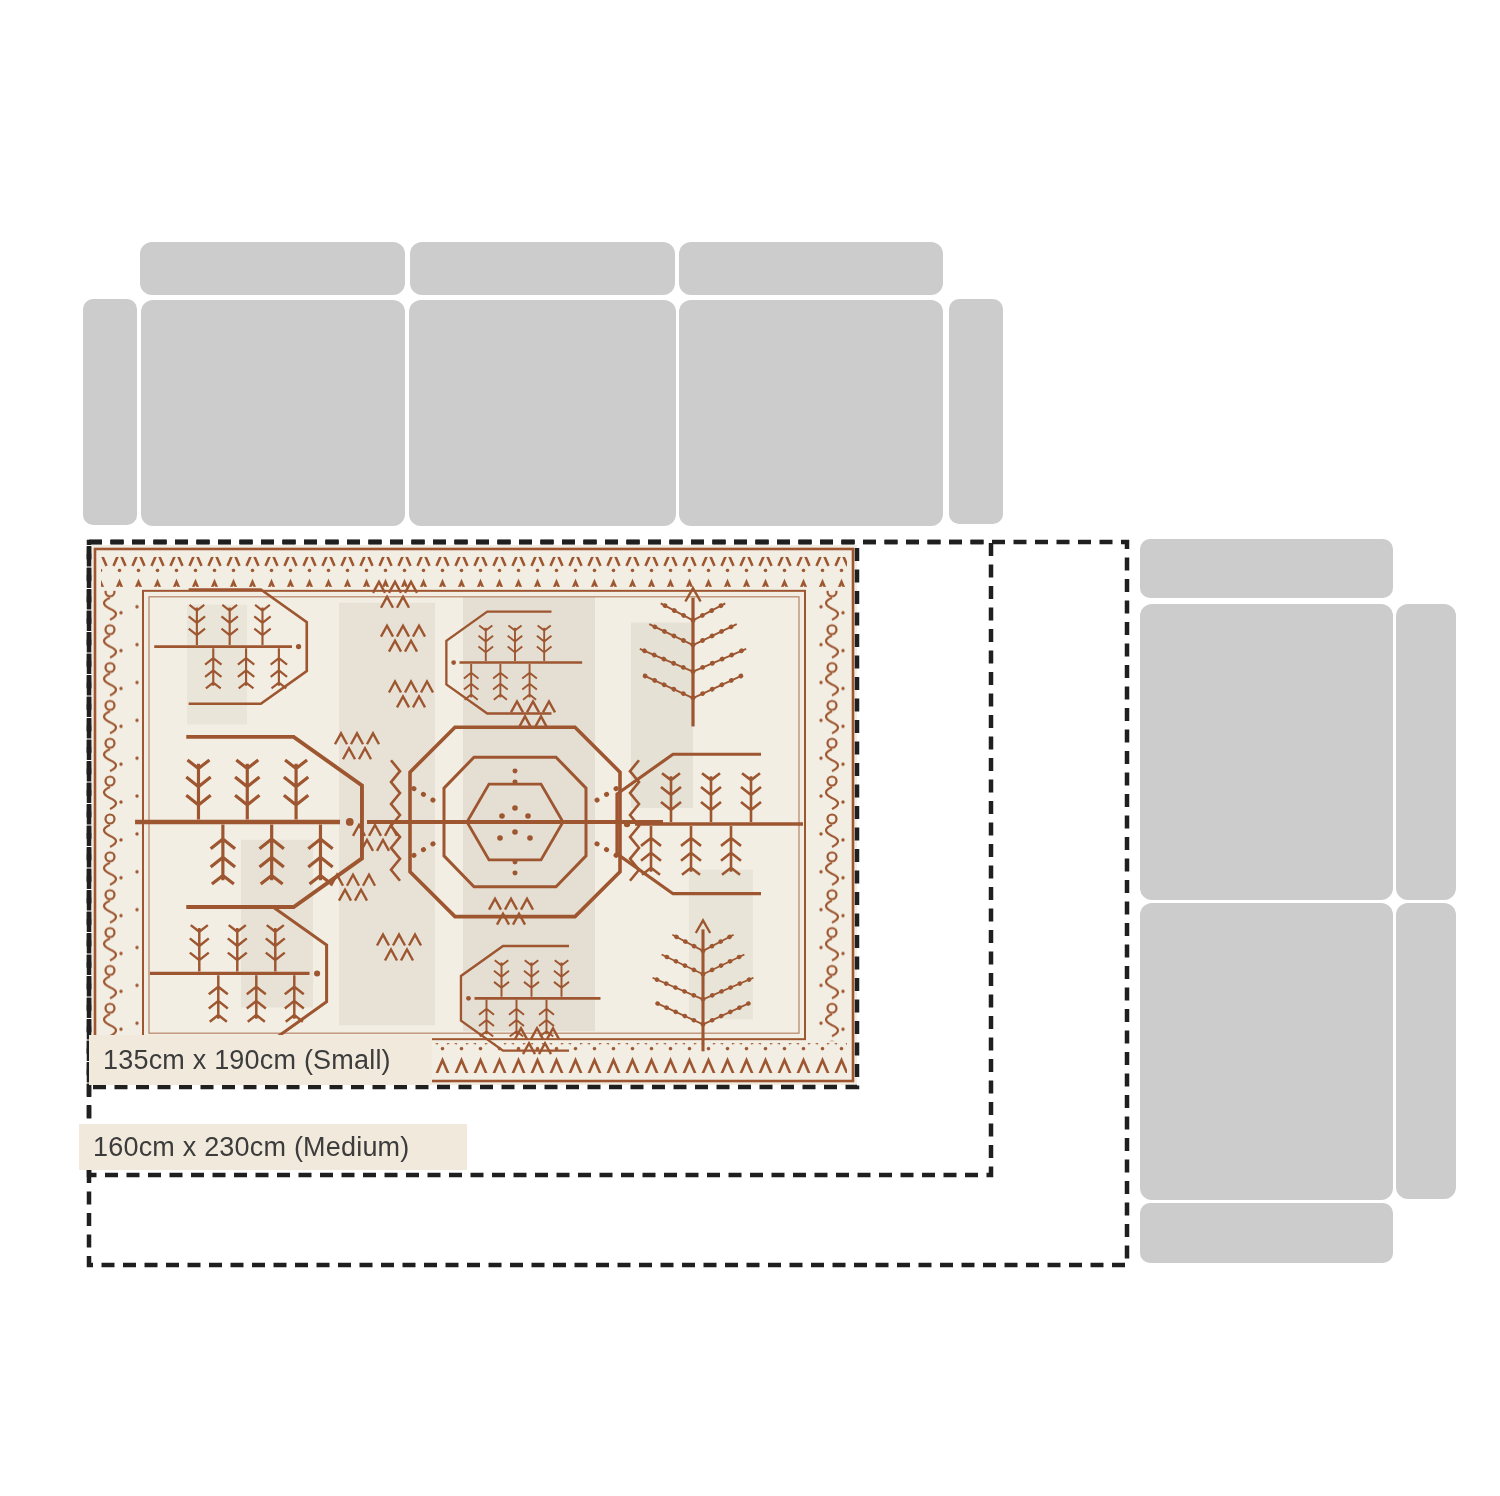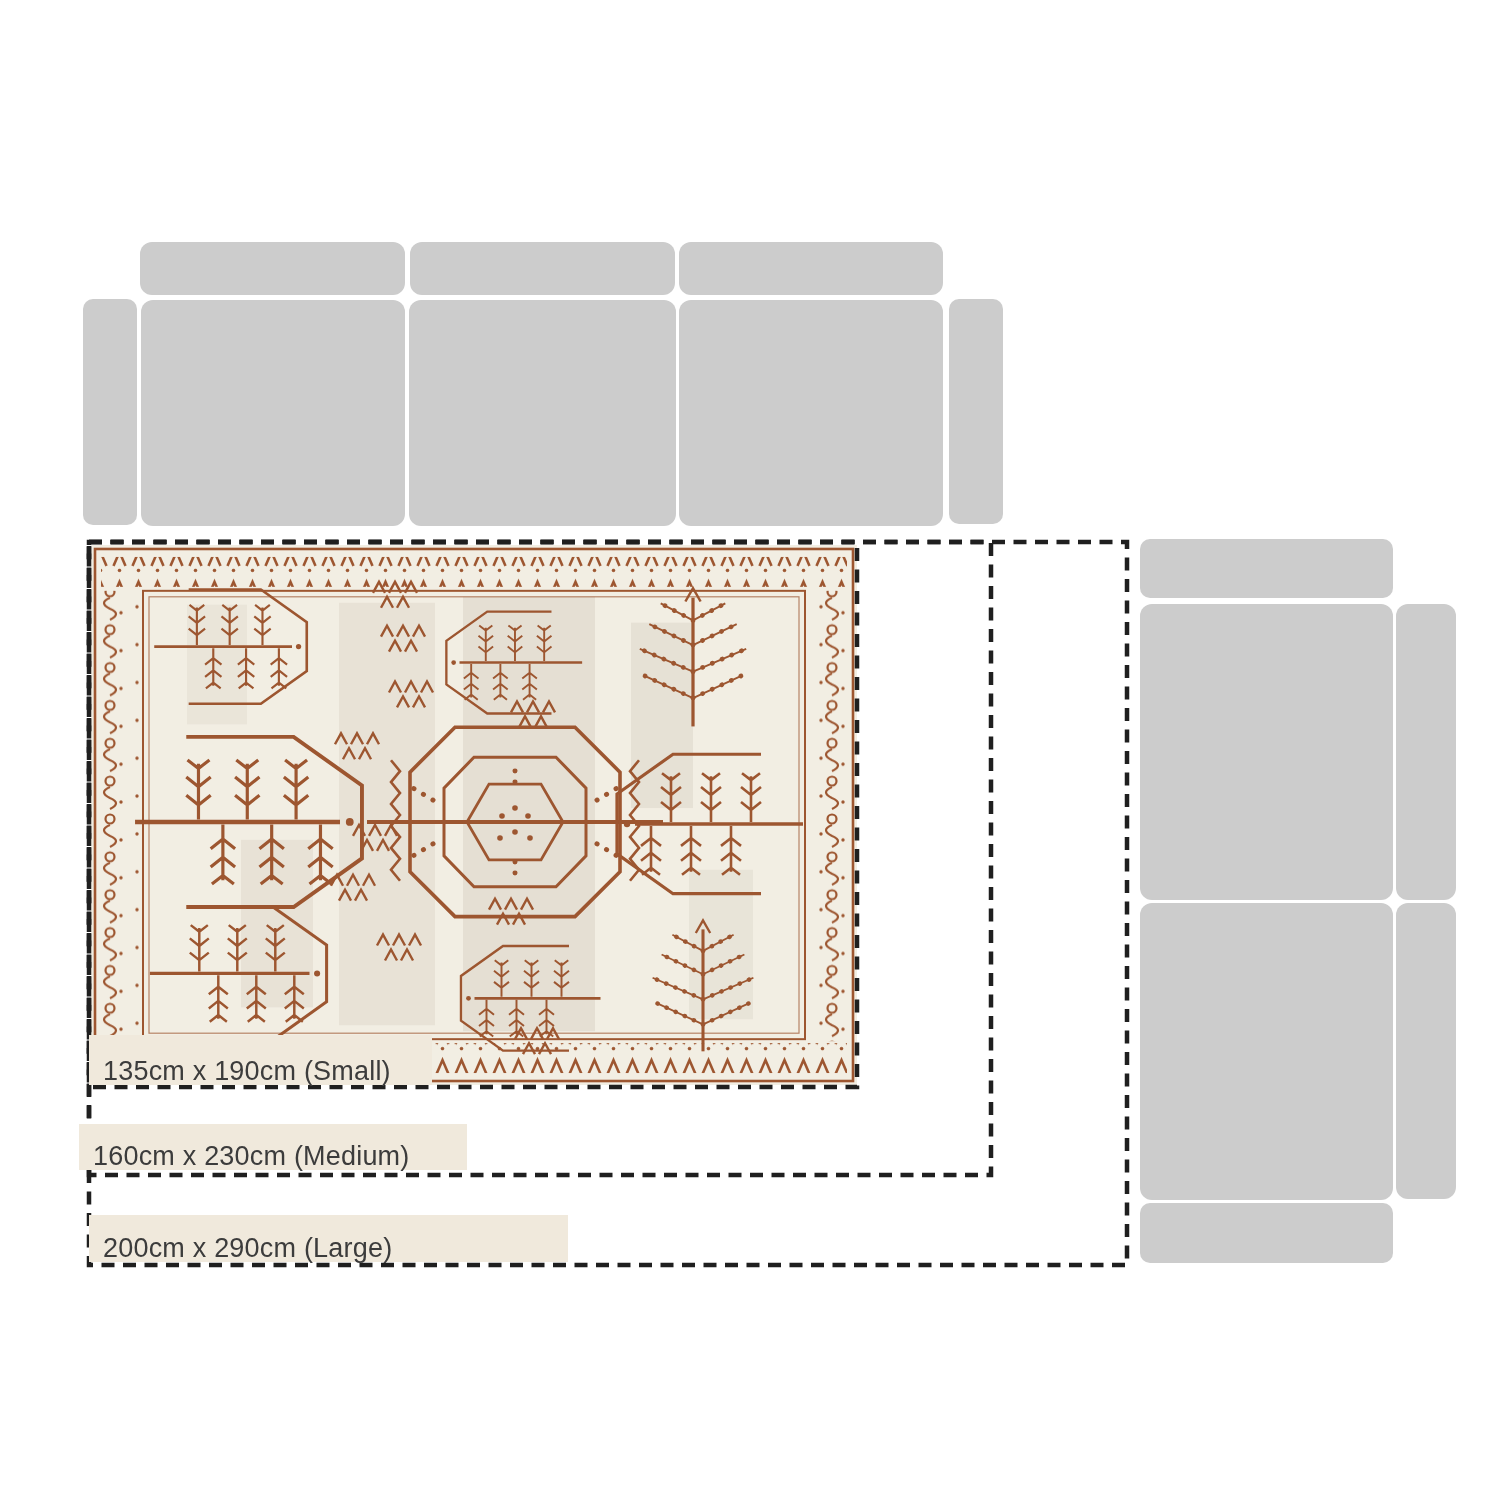--- a/index.html
+++ b/index.html
@@ -6,21 +6,21 @@
   .canvas{
     position:relative;width:1500px;height:1496px;background:#ffffff;
     overflow:hidden;font-family:"Liberation Sans",sans-serif;
   }
   .block{position:absolute;background:#cccccc;border-radius:12px;}
   .arm{border-radius:10px;}
   .rug{position:absolute;left:91px;top:545px;width:766px;height:540px;z-index:2;}
   .overlay{position:absolute;left:0;top:0;z-index:3;pointer-events:none;}
   .size-label{
     position:absolute;z-index:4;background:#f0e9dc;color:#3c3c3c;
-    font-size:27px;line-height:1;display:flex;align-items:flex-end;
+    font-size:27px;line-height:1;display:flex;align-items:center;
     padding-left:14px;box-sizing:border-box;letter-spacing:0.2px;
   }
   .dots{stroke-dasharray:0.1 11;stroke-linecap:round;stroke-width:5;fill:none;}
 </style>
 </head>
 <body>
 
 <div class="canvas">
 
   <div>
@@ -143,17 +143,14 @@
     <rect x="89" y="542" width="902" height="633" fill="none" stroke="#1f1f1f" stroke-width="4.5" stroke-dasharray="13 8.5"></rect>
     <rect x="89" y="542" width="1038" height="723" fill="none" stroke="#1f1f1f" stroke-width="4.5" stroke-dasharray="13 8.5"></rect>
   </svg>
 
   <div class="size-label" style="left:89px;top:1035px;width:343px;height:50px;">
     <span>135cm x 190cm (Small)</span>
   </div>
   <div class="size-label" style="left:79px;top:1124px;width:388px;height:46px;">
     <span>160cm x 230cm (Medium)</span>
   </div>
-  <div class="size-label" style="left:89px;top:1215px;width:479px;height:47px;">
-    <span>200cm x 290cm (Large)</span>
-  </div>
 
 </div>
 
 </body></html>

